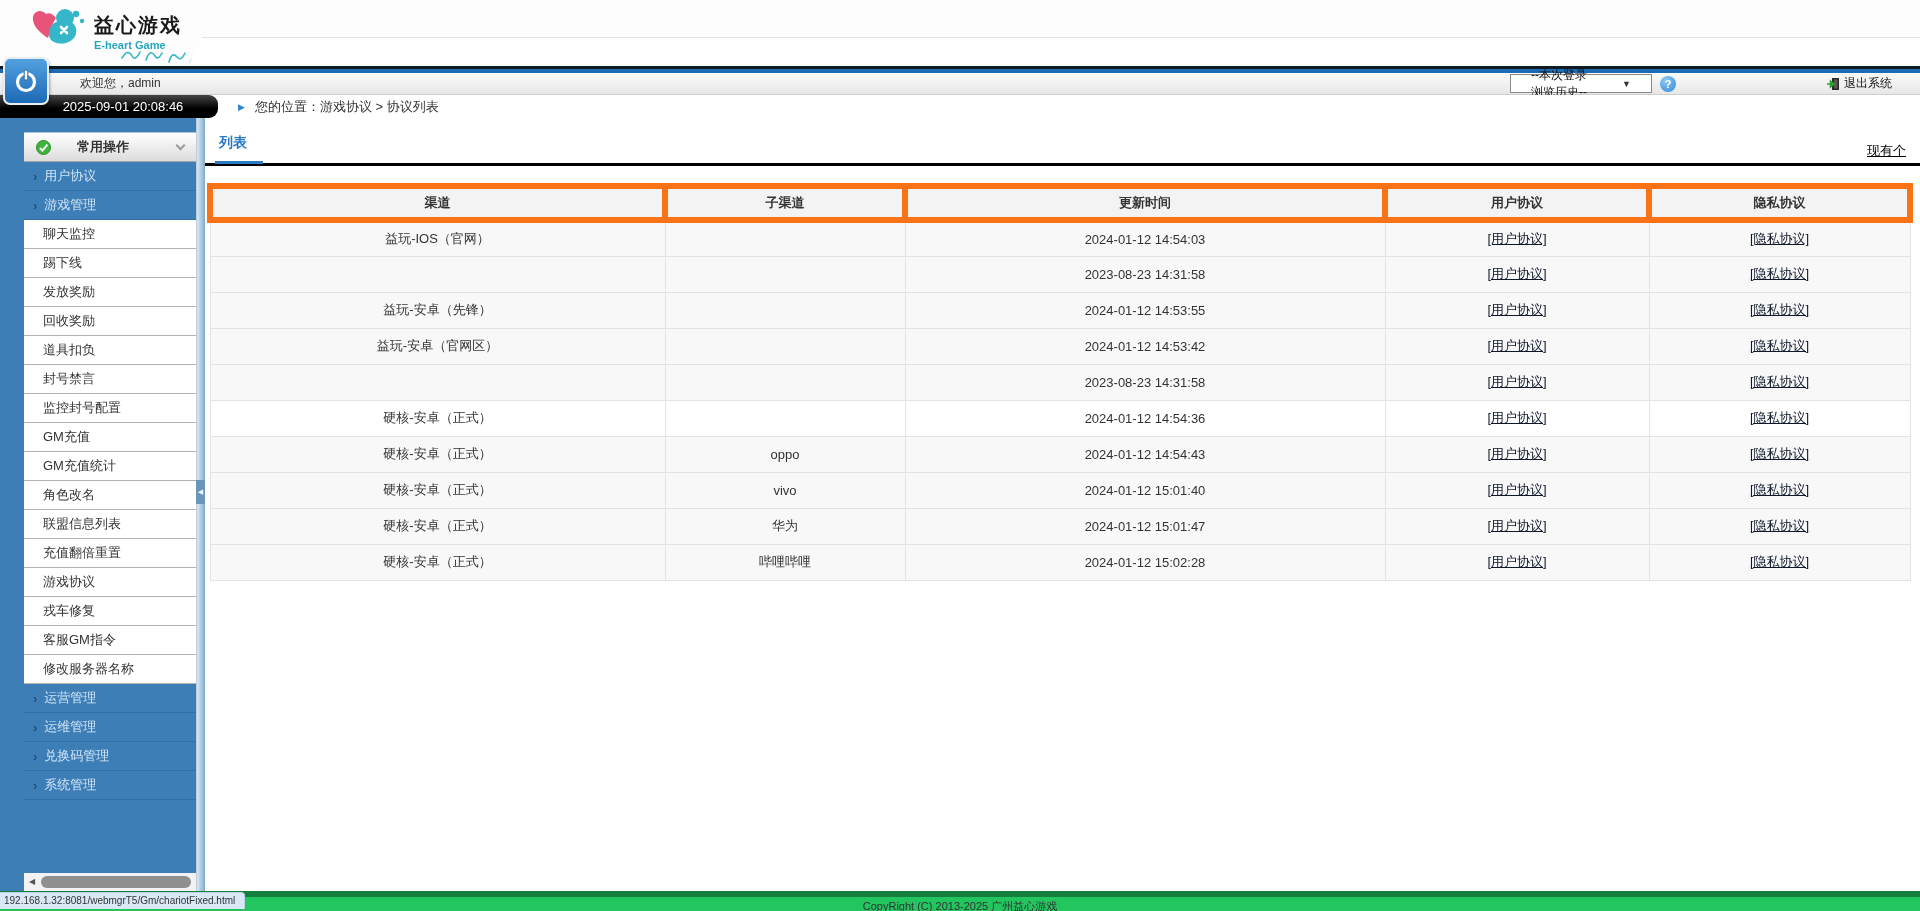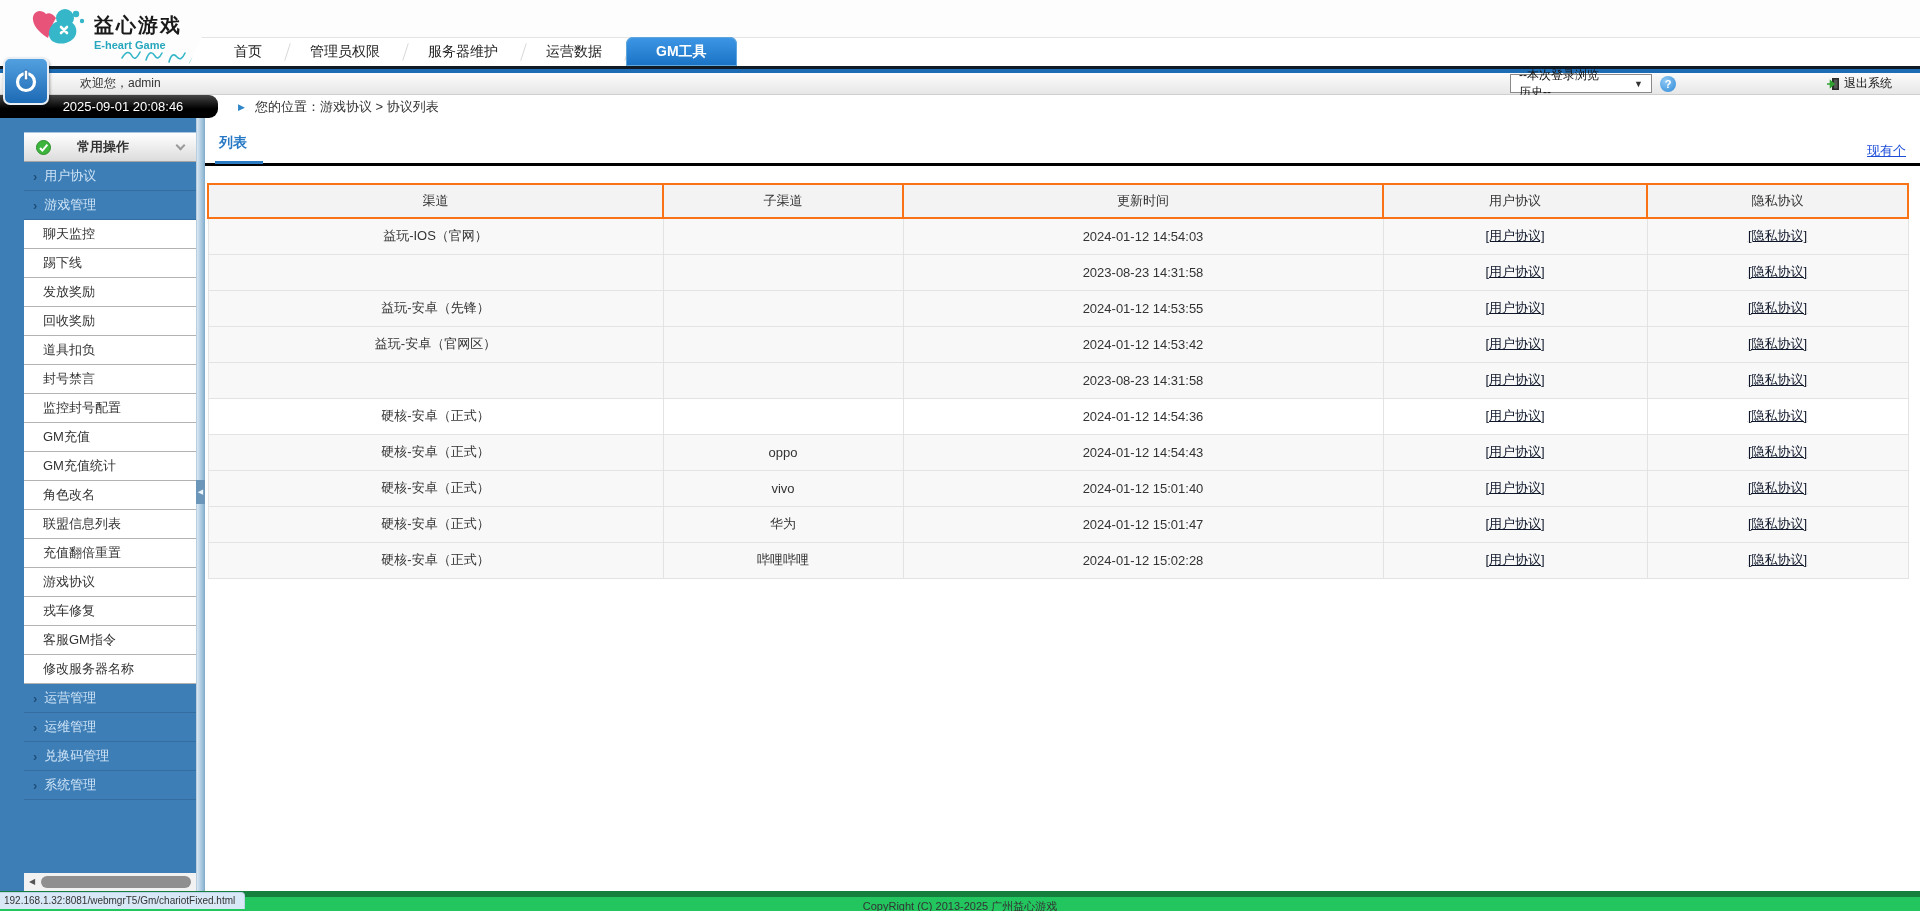--- a/index.html
+++ b/index.html
@@ -29,21 +29,21 @@
     border-radius:7px 7px 0 0; padding:0 30px; box-shadow:0 0 0 1px #5fa6dd inset; }
 
   .divider { height:7px; border-top:3px solid #101a25; background:#1e6cb3; }
 
   
   .welcomebar { height:22px; background:linear-gradient(#fbfbfb,#e7e7e7); border-bottom:1px solid #cfcfcf;
     display:flex; align-items:center; font-size:12px; color:#333; }
   .welcome-text { margin-left:80px; }
   .wb-right { margin-left:auto; display:flex; align-items:center; }
   .history-select { width:142px; height:19px; background:#fff; border:1px solid #8a8a8a;
-    font-size:12px; color:#111; display:flex; align-items:center; padding:0 8px; cursor:pointer;gap:32px; }
+    font-size:12px; color:#111; display:flex; align-items:center; padding:0 20px; cursor:pointer;gap:32px; }
   .history-select .sel-caret { margin-left:auto; font-size:9px; color:#333; }
   .help-icon { width:16px; height:16px; border-radius:50%; background:radial-gradient(circle at 35% 30%,#8ec9f5,#2f8ad8);
     color:#fff; font-size:11px; font-weight:bold; text-align:center; line-height:16px; margin-left:8px; cursor:pointer; }
   .logout { display:flex; align-items:center; margin-left:150px; margin-right:28px; cursor:pointer; font-size:12px; color:#111; }
   .logout svg { margin-right:4px; }
 
   
   .pathbar { height:23px; background:#fff; position:relative; display:flex; align-items:center; }
   .timechip { position:absolute; left:0; top:0; width:218px; height:23px;
     background:linear-gradient(#454545,#000 60%); border-radius:0 9px 9px 0;
@@ -78,25 +78,25 @@
   .sb-thumb { position:absolute; left:1px; top:3px; height:12px; width:150px; background:#8f8f8f; border-radius:6px; cursor:grab; }
 
   .splitter { width:9px; background:linear-gradient(90deg,#d9e7f2,#9dc0da 70%,#7fa9c9); border-left:1px solid #b9cfdf; }
   .split-handle { position:absolute; left:196px; top:362px; width:9px; height:24px; background:#6b96b9;
     color:#eef5fb; font-size:7px; line-height:24px; text-align:center; cursor:pointer; z-index:5; }
 
   .content { flex:1; background:#fff; position:relative; }
   .tabrow { height:48px; border-bottom:3px solid #000000; position:relative; }
   .list-tab { position:absolute; left:10px; bottom:-1px; font-size:14px; font-weight:bold; color:#2779c5;
     padding:0 16px 9px 4px; border-bottom:3px solid #2b7bc3; cursor:pointer; }
-  .count-label { position:absolute; right:14px; top:24px; font-size:13px; color:#1d4ed8;text-decoration:underline; }
+  .count-label { position:absolute; right:14px; top:24px; font-size:13px; color:#000000;text-decoration:underline; }
 
   table.data { border-collapse:collapse; table-layout:fixed; width:1700px; margin:17px 0 0 2px;
     font-size:13px; color:#333; }
-  table.data th { height:34px; background:#f3f3f3; font-weight:normal; border:2px solid #f97316; text-align:center; }
+  table.data th { height:34px; background:#f3f3f3; font-weight:bold; border:6px solid #f97316; text-align:center; }
   table.data td { height:36px; background:#f8f8f8; border:1px solid #e3e3e3; text-align:center; }
   table.data tr.white td { background:#fff; }
   table.data a { color:#0f172a; text-decoration:underline; cursor:pointer; }
 
   
   .footer { position:absolute; left:0; bottom:0; width:100%; height:20px; background:#22c55e;
     border-top:6px solid #15803d; text-align:center; font-size:11px; color:#333; line-height:19px; z-index:10; }
   .status-bubble { position:absolute; left:0; bottom:2px; height:17px; background:#d9e8f7;
     border:1px solid #bcd2e8; border-left:none; border-bottom:none; border-radius:0 4px 0 0;
     font-size:10px; color:#333; line-height:16px; padding:0 9px 0 4px; z-index:11; }
@@ -120,27 +120,20 @@
       <div class="logo-name">益心游戏</div>
       <div class="logo-sub">E-heart Game</div>
     </div>
     <div class="logo-scribble">
       <svg width="86" height="22" viewBox="0 0 86 22">
         <path d="M2 14 q6 -10 10 -2 q3 6 8 -4 m6 8 q4 -12 9 -4 q3 5 7 -3 m7 9 q3 -11 8 -5 q4 5 8 -4 m5 10 q4 -9 9 -7" fill="none" stroke="#35b6c9" stroke-width="1.6" stroke-linecap="round"></path>
       </svg>
     </div>
   </div>
   <div class="tabs-strip"></div>
-  <div class="tabs">
-      <div class="tab">首页</div>
-      <div class="tab">管理员权限</div>
-      <div class="tab">服务器维护</div>
-      <div class="tab">运营数据</div>
-      <div class="tab active">GM工具</div>
-    </div>
 </div>
 
 <div class="divider"></div>
 
 <div class="welcomebar">
   <span class="welcome-text">欢迎您，admin</span>
   <div class="wb-right">
     <div class="history-select">
       <span>--本次登录浏览历史--</span>
       <span class="sel-caret">▼</span>

